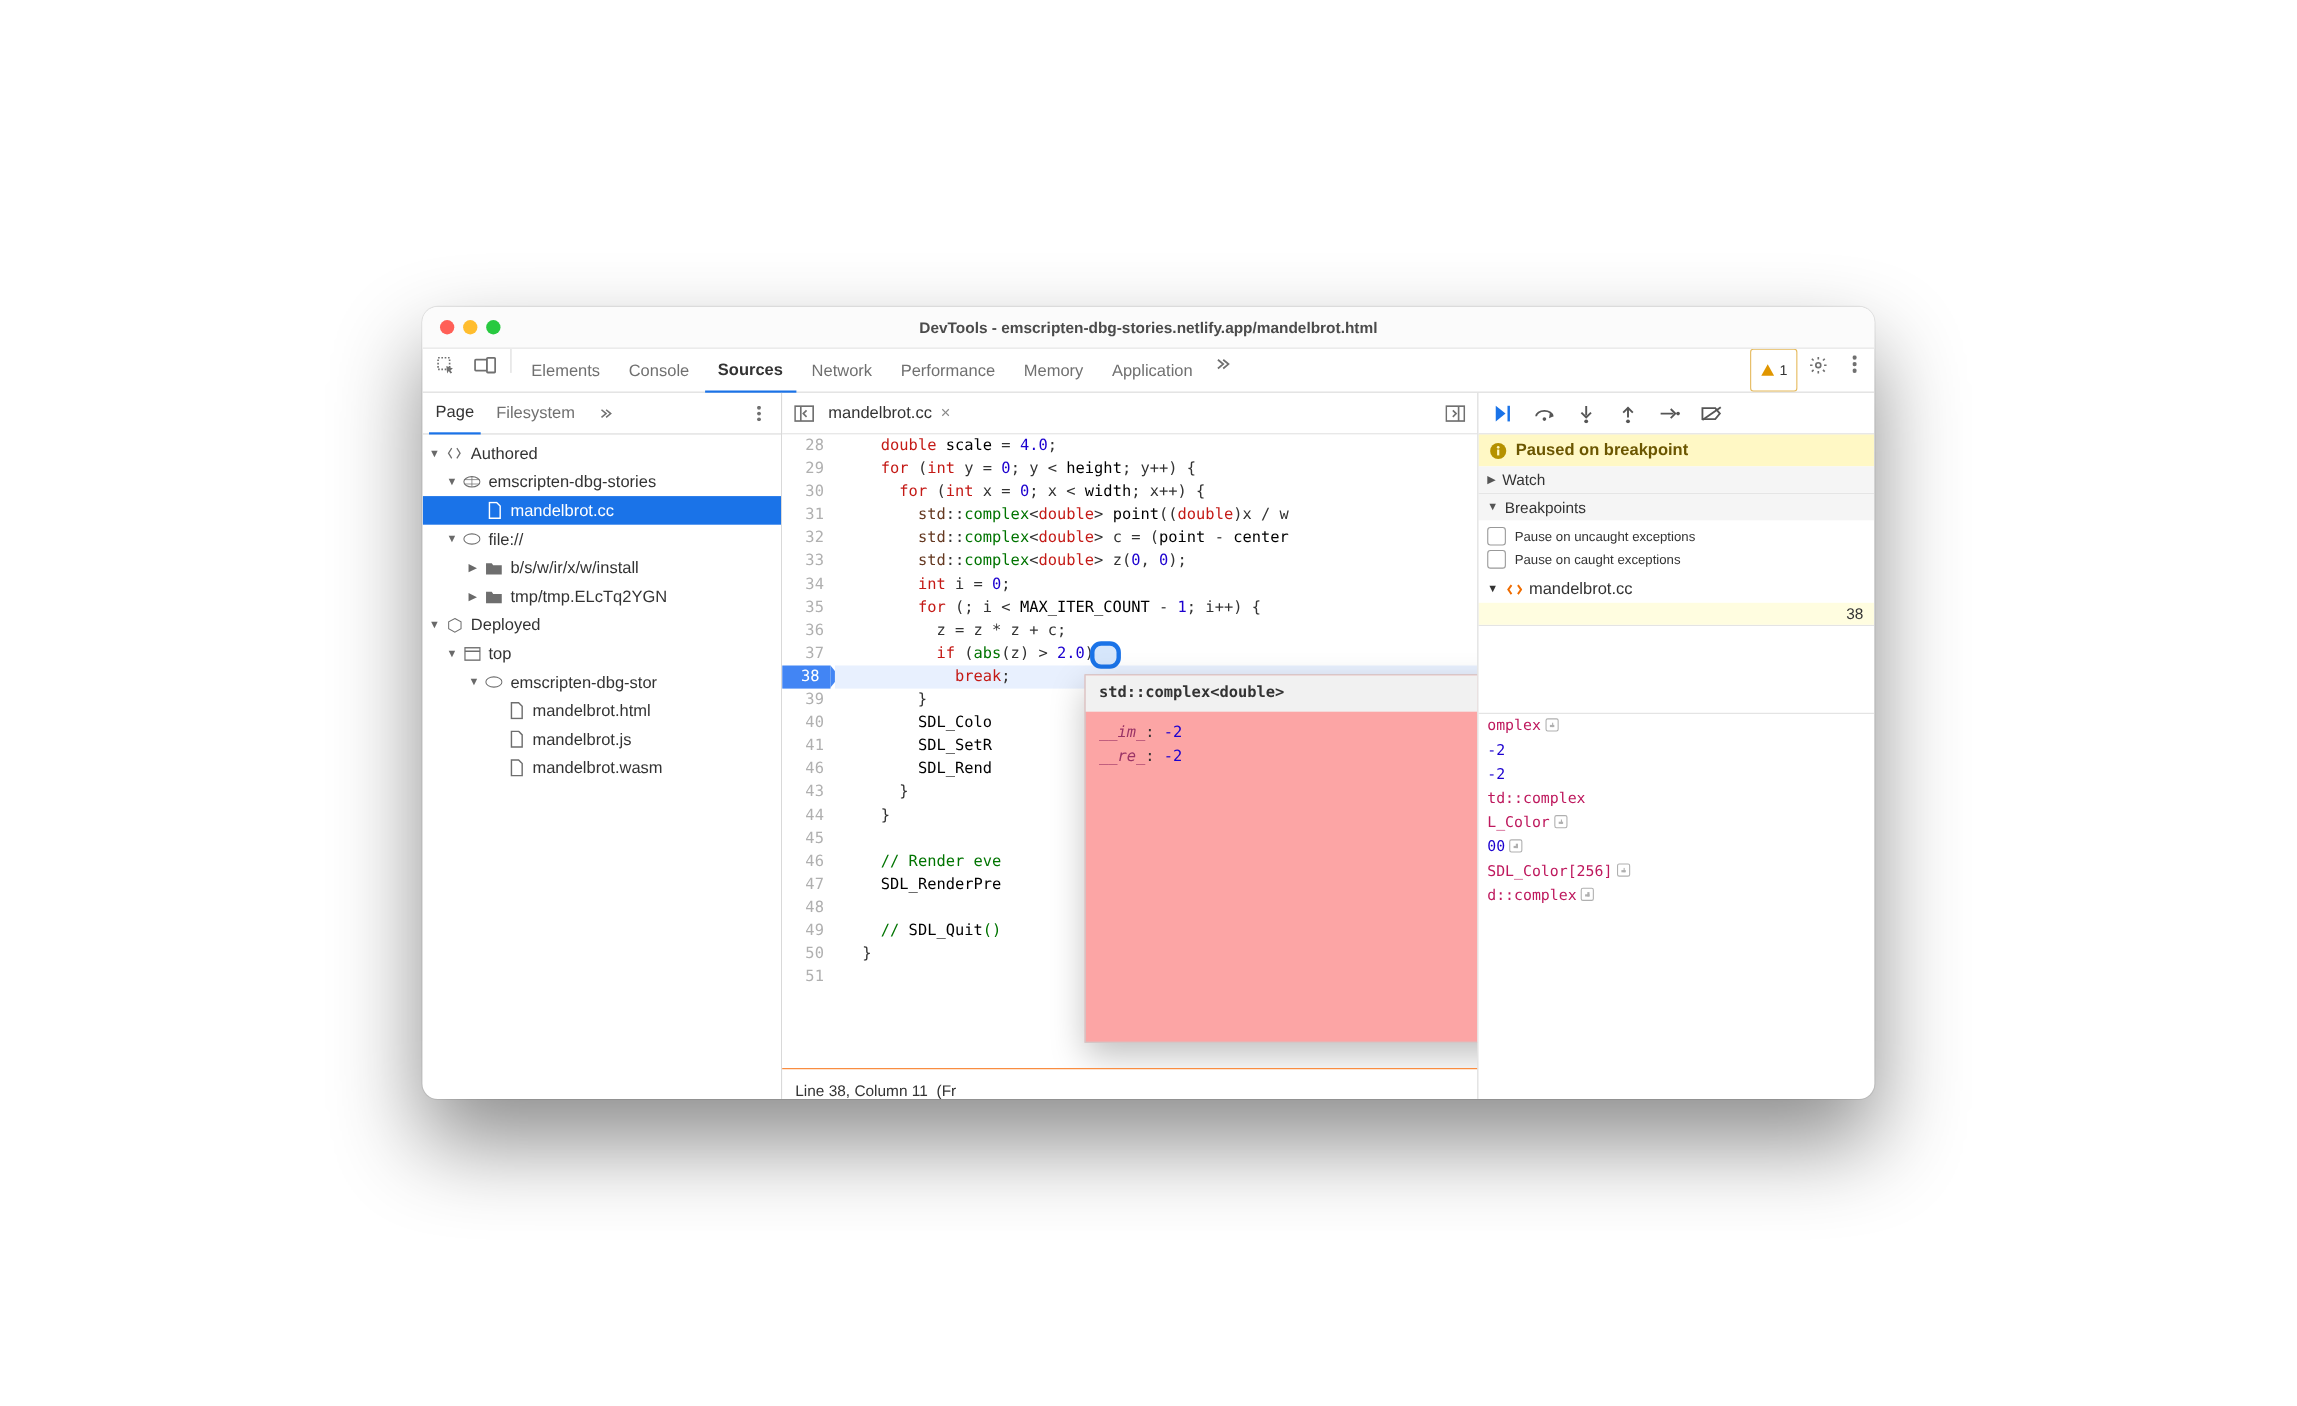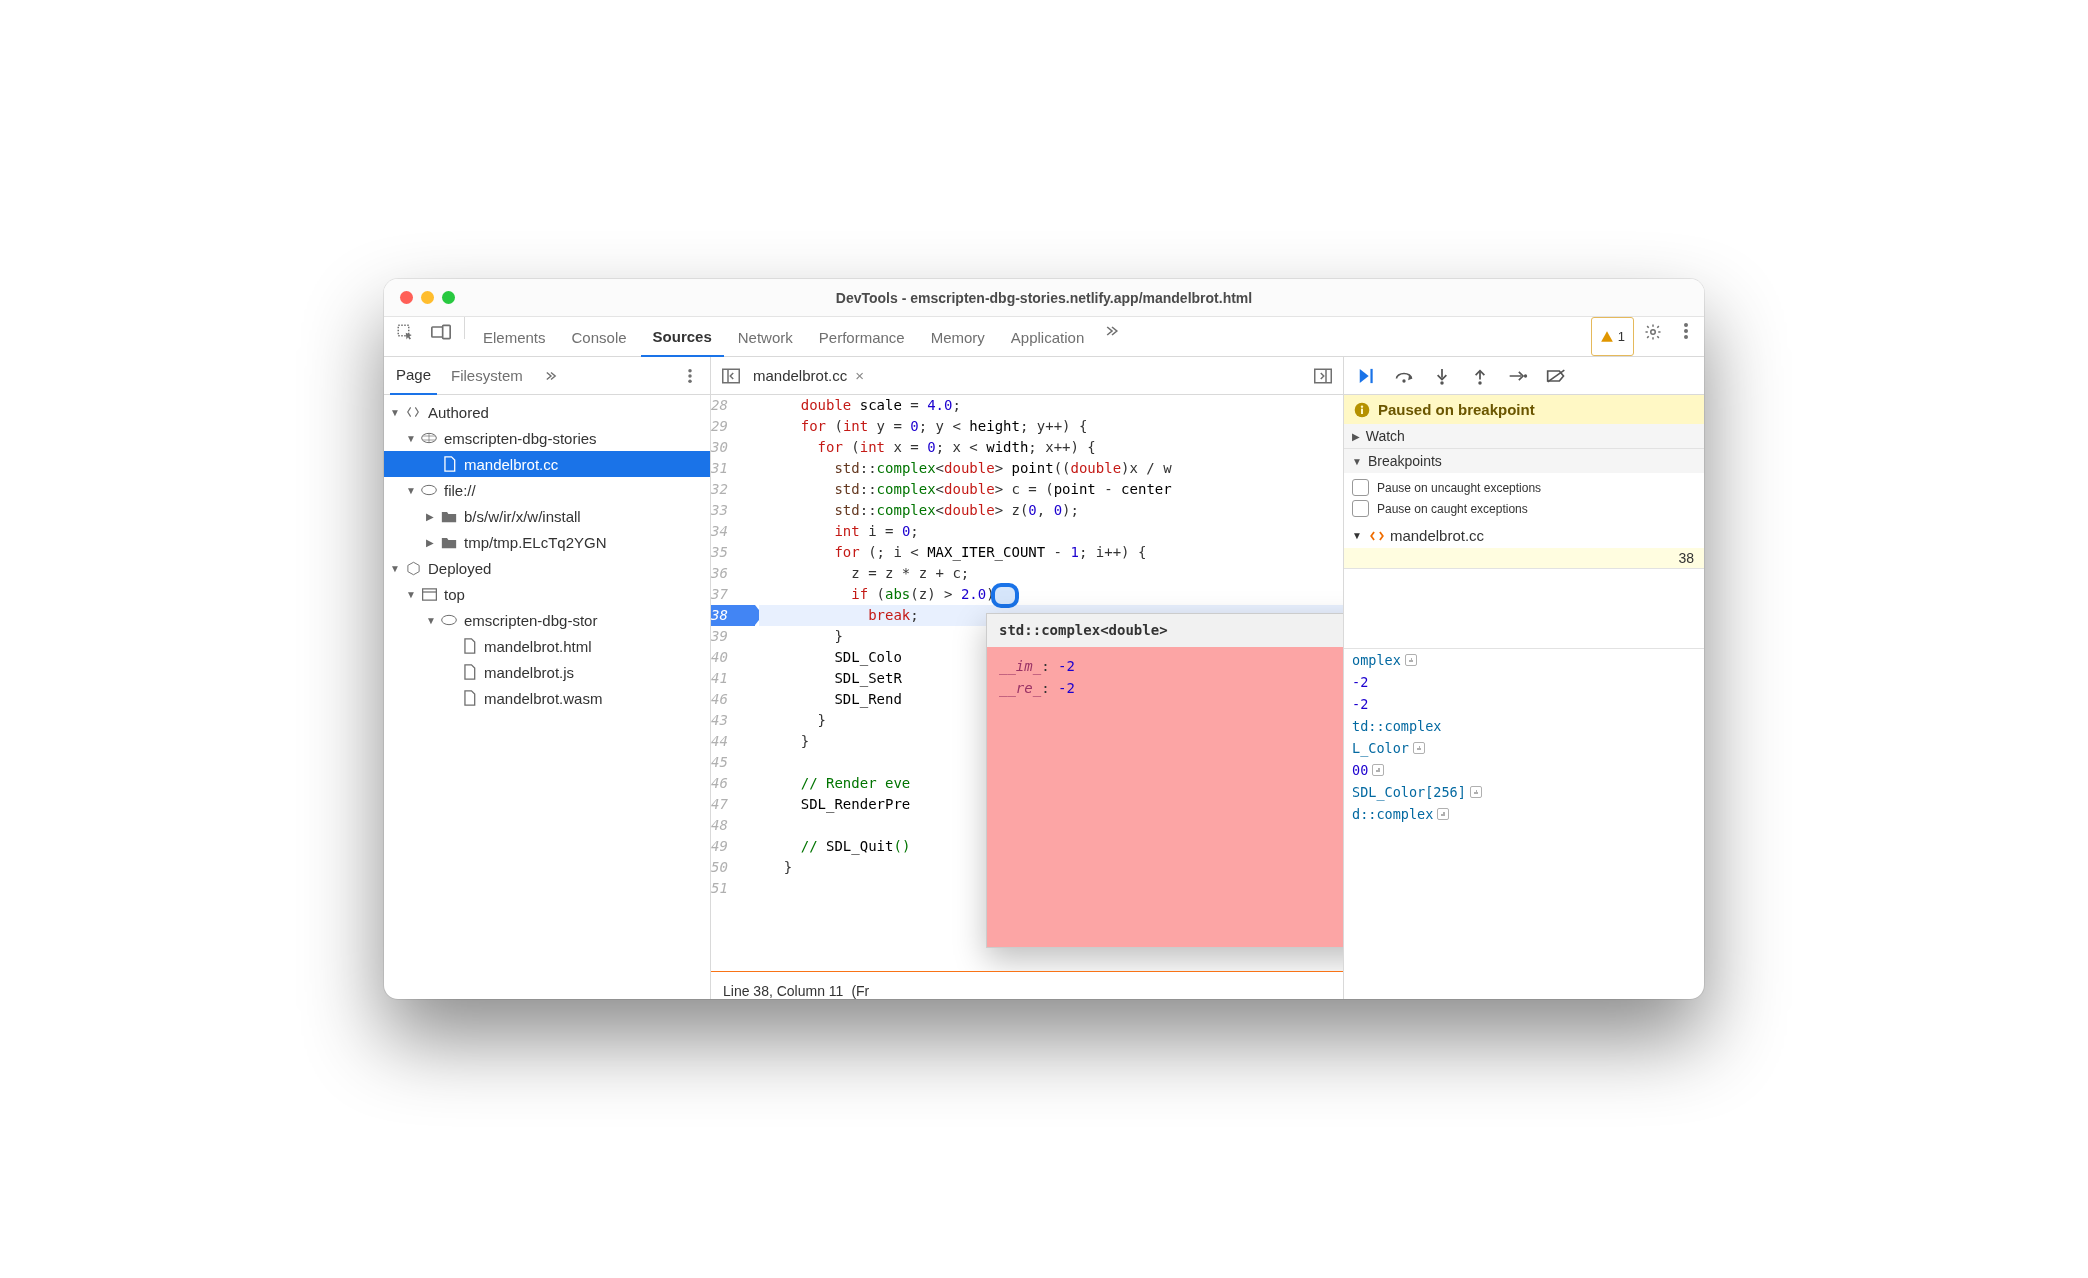--- a/index.html
+++ b/index.html
@@ -63,21 +63,21 @@
   .tree-row.selected { background:#1a73e8; color:#fff; }
   .tree-row.selected .ic, .tree-row.selected .twist { color:#fff; }
   .ind1{padding-left:22px} .ind2{padding-left:42px} .ind3{padding-left:62px}
   .folder-icon { color:#ef6c00; }
   
   .editor { flex:1; display:flex; flex-direction:column; overflow:hidden; border-right:1px solid #d9d9d9; position:relative; }
   .ed-tabs { height:38px; border-bottom:1px solid #d9d9d9; display:flex; align-items:center; padding:0 6px; }
   .ed-tabs .file-tab { display:flex; align-items:center; gap:6px; font-size:15px; padding:0 8px; color:#333;}
   .ed-tabs .close { color:#888; font-size:15px; margin-left:2px; }
   .code-area { flex:1; display:flex; background:#fff; font-family:Menlo,Consolas,monospace; font-size:14px; line-height:21px; position:relative; overflow:hidden;}
-  .gutter { width:48px; text-align:left; padding-right:10px; color:#b0b0b0; user-select:none;font-style:italic; }
+  .gutter { width:48px; text-align:right; padding-right:10px; color:#b0b0b0; user-select:none; }
   .gutter .ln { height:21px; }
   .gutter .ln.bp { background:#4285f4; color:#fff; position:relative; padding-right:10px; margin-right:-6px; }
   .gutter .ln.bp::after { content:""; position:absolute; right:-8px; top:0; border-top:10.5px solid transparent; border-bottom:10.5px solid transparent; border-left:8px solid #4285f4; }
   .code { flex:1; white-space:pre; position:relative; }
   .code .row { height:21px; padding-left:8px; }
   .code .row.exec { background:#e8f0fe; }
   .code .kw{color:#c41a16} .code .nm{color:#1c00cf} .code .cm{color:#007400} .code .fn{color:#007400} .code .id{color:#000}
   .code .ns{color:#643820}
   .hover-ring { position:absolute; border:4px solid #1a73e8; border-radius:10px; pointer-events:none; background:rgba(26,115,232,.18); }
   .statusbar { height:28px; border-top:1px solid #f97316; display:flex; align-items:flex-end; padding:0 12px; font-size:14px; color:#333; gap:8px;}
@@ -97,21 +97,21 @@
   .section-h { display:flex; align-items:center; gap:6px; padding:4px 8px; background:#f5f5f5; font-size:14px; }
   .section-h .twist { font-size:10px; color:#555; }
   .section-body { padding:4px 8px; font-size:12px; }
   .chk-row { display:flex; align-items:center; gap:8px; padding:2px 0; }
   .chk { width:17px; height:17px; border:1.5px solid #999; border-radius:3px; display:inline-block; }
   .bp-file { display:flex; align-items:center; gap:6px; color:#333; padding:4px 8px; }
   .bp-file .ic { color:#ef6c00; }
   .bp-line { display:flex; align-items:center; justify-content:flex-end; background:#fffde0; padding:2px 10px; font-size:14px; }
   .scope-body { font-family:Menlo,monospace; font-size:13.5px; line-height:22px; padding:0 8px; }
   .scope-body .row { white-space:nowrap; overflow:hidden; }
-  .scope-body .t { color:#0369a1; }
+  .scope-body .t { color:#be185d; }
   .scope-body .num { color:#1c00cf; }
   .mini-sq { display:inline-block; width:12px; height:12px; border:1.5px solid #b0b0b0; border-radius:2px; margin-left:4px; vertical-align:middle; position:relative; top:-1px; }
   .mini-sq::before, .mini-sq::after { content:""; position:absolute; background:#b0b0b0; }
   .mini-sq::before { left:3px; right:3px; top:5px; height:1.5px; }
   .mini-sq::after { left:5px; top:3px; bottom:3px; width:1.5px; }
   .spacer{flex:1}
   svg { display:block; }
 </style>
 </head>
 <body>

